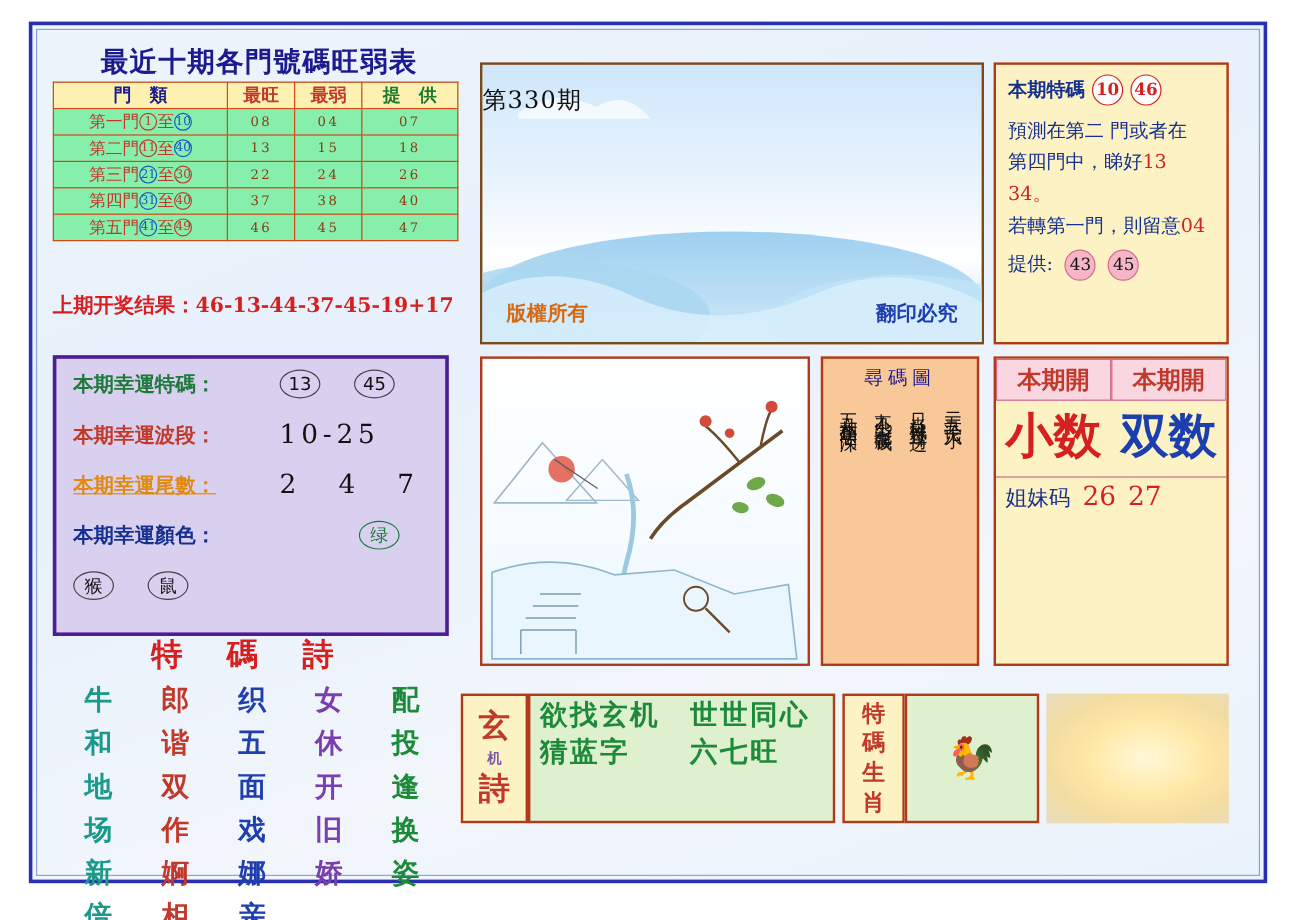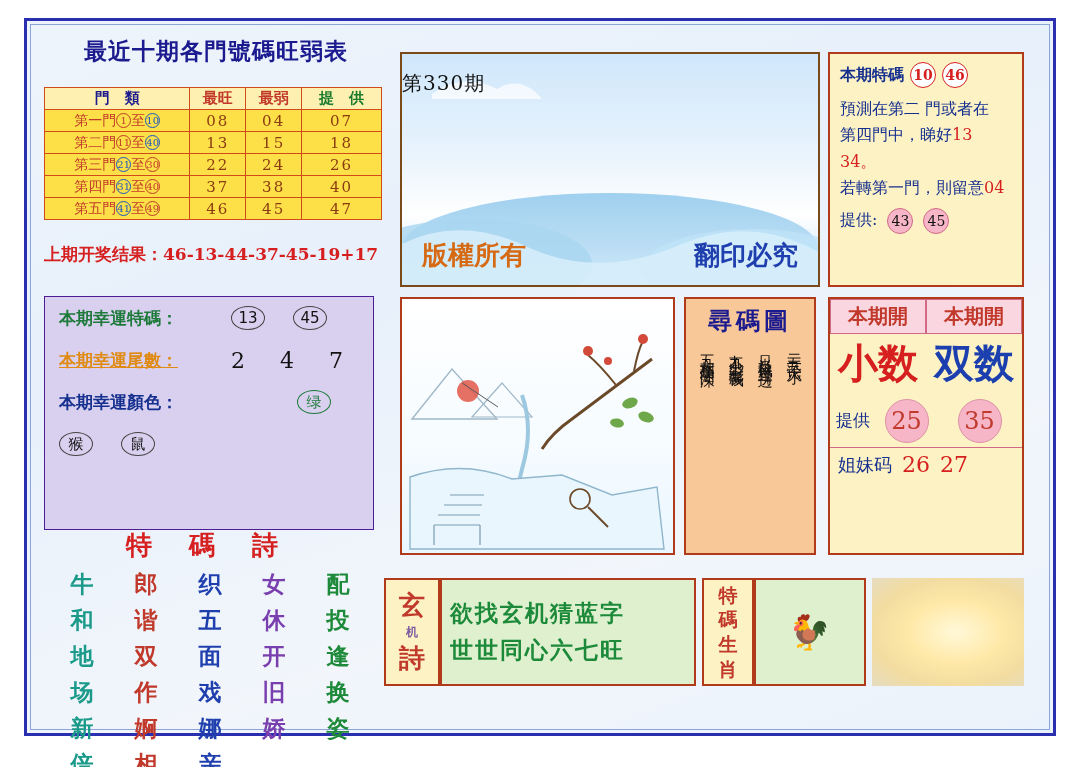--- a/index.html
+++ b/index.html
@@ -30,55 +30,55 @@
   .tbl-box {
     position:absolute; left:44px; top:36px; width:340px; height:192px;
   }
   .tbl-title {
     font-family:"DejaVu Serif", serif;
     font-weight:bold; font-size:23px; color:#1b1b8f;
     letter-spacing:1px; text-align:center;
     padding-left:4px;
   }
   table.rank {
-    border-collapse:collapse; width:338px; margin-top:20px;
-    background:#fde047;
+    border-collapse:collapse; width:338px; margin-top:1px;
+    background:#86efac;
   }
   table.rank td, table.rank th {
     border:1px solid #d24a18;
     height:22px; text-align:center; font-size:14px;
     font-family:"DejaVu Serif", serif;
     color:#c0392b;
     padding:0 2px;
   }
   table.rank th {
     color:#1b1b8f; font-weight:bold; font-size:15px;
     background:#fdf0b0;
   }
   table.rank th.c-hot { color:#c0392b; }
   table.rank th.c-cold { color:#c0392b; }
   table.rank th.c-give { color:#1a7a2e; }
   table.rank td.men { color:#c0392b; font-size:14px; white-space:nowrap; }
-  table.rank td.num { color:#8a3b12; font-size:15px; letter-spacing:2px; }
+  table.rank td.num { color:#8a3b12; font-size:11px; letter-spacing:2px; }
   .circ {
     display:inline-block; width:15px; height:15px; line-height:14px;
     border:1px solid #c0392b; border-radius:50%;
     font-size:10px; text-align:center; color:#c0392b; vertical-align:middle;
   }
   .circ.b { border-color:#1b55c0; color:#1b55c0; }
   .prev-result {
     position:absolute; left:44px; top:243px; width:360px;
     font-size:17px; color:#d62020; font-family:"DejaVu Serif", serif;
     font-weight:bold; letter-spacing:0px;
   }
 
   
   .lucky {
     position:absolute; left:44px; top:296px; width:330px; height:234px;
-    background:#d8d0ee; border:1px solid #4c1d95;
+    background:#d8d0ee; border:3px solid #4c1d95;
   }
   .lucky .row {
     display:flex; align-items:center; height:42px; padding-left:14px;
   }
   .lucky .lbl {
     font-family:"DejaVu Serif", serif; font-weight:bold; font-size:17px;
     width:172px; white-space:nowrap;
   }
   .l1 { color:#1d7a3a; }
   .l2 { color:#c0392b; }
@@ -134,41 +134,41 @@
     font-family:"DejaVu Serif", serif; font-weight:bold;
     font-size:58px; letter-spacing:10px;
     background:linear-gradient(180deg,#ffe45c 0%, #ff9a10 45%, #d61a1a 100%);
     -webkit-background-clip:text; background-clip:text; color:transparent;
     -webkit-text-stroke:1px #7a2a00;
     text-shadow:0 2px 3px rgba(120,40,0,.35);
   }
   .banner .foot {
     position:absolute; bottom:12px; left:0; width:100%;
     display:flex; justify-content:space-between; padding:0 20px;
-    font-family:"DejaVu Serif", serif; font-weight:bold; font-size:26px;
+    font-family:"DejaVu Serif", serif; font-weight:bold; font-size:17px;
   }
   .banner .foot .l { color:#d66a14; }
   .banner .foot .r { color:#1f3fae; }
 
   
   .painting {
     position:absolute; left:400px; top:297px; width:275px; height:258px;
     border:2px solid #b03a1a;
     background:linear-gradient(180deg,#ffffff 0%, #f5fbff 60%, #eaf6ff 100%);
     overflow:hidden;
   }
 
   
   .xunma {
     position:absolute; left:684px; top:297px; width:132px; height:258px;
     border:2px solid #b03a1a; background:#f9c898;
   }
   .xunma .hd {
-    text-align:center; font-family:"DejaVu Serif", serif; font-weight:bold;
-    font-size:24px; color:#1b1b8f; letter-spacing:4px; margin-top:6px;
+    text-align:center; font-family:"DejaVu Serif", serif; font-weight:normal;
+    font-size:16px; color:#1b1b8f; letter-spacing:4px; margin-top:6px;
   }
   .xunma .cols {
     display:flex; justify-content:space-around; margin-top:6px; padding:0 6px;
   }
   .xunma .col {
     writing-mode:vertical-rl; text-orientation:upright;
     font-family:"DejaVu Serif", serif; font-size:15px; color:#111;
     letter-spacing:3px; line-height:1.15;
   }
 
@@ -241,21 +241,21 @@
   .xuan {
     position:absolute; left:384px; top:578px; width:56px; height:108px;
     border:2px solid #b03a1a; background:#fdf2c4;
     display:flex; flex-direction:column; align-items:center; justify-content:center;
     font-family:"DejaVu Serif", serif; font-weight:bold; font-size:26px;
     color:#c0392b; line-height:1.4;
   }
   .xuanpoem {
     position:absolute; left:440px; top:578px; width:256px; height:108px;
     border:2px solid #b03a1a; background:#dff0cf;
-    display:flex; flex-direction:column; justify-content:center; gap:6px;
+    display:flex; flex-direction:row; justify-content:center; gap:6px;
     padding-left:8px;
   }
   .xuanpoem div {
     font-family:"DejaVu Serif", serif; font-weight:bold; font-size:23px;
     color:#1d8a3a; letter-spacing:2px;
   }
 
   
   .tmsx-lbl {
     position:absolute; left:702px; top:578px; width:52px; height:108px;
@@ -331,20 +331,24 @@
 
   <div class="lucky">
     <div class="row">
       <div class="lbl l1">本期幸運特碼：</div>
       <div class="vals">
         <span class="oval">13</span>
         <span class="oval">45</span>
       </div>
     </div>
     <div class="row">
+      <div class="lbl l2">本期幸運波段：</div>
+      <div class="bignum">10-25</div>
+    </div>
+    <div class="row">
       <div class="lbl l3">本期幸運尾數：</div>
       <div class="bignum2">2 4 7</div>
     </div>
     <div class="row">
       <div class="lbl l4">本期幸運顏色：</div>
       <div class="vals">
         <span style="display:inline-block;width:38px"></span>
         <span class="oval g">绿</span>
       </div>
     </div>
@@ -476,27 +480,20 @@
 
   <div class="kai">
     <div class="heads">
       <div>本期開</div>
       <div>本期開</div>
     </div>
     <div class="bigs">
       <div class="a">小数</div>
       <div class="b">双数</div>
     </div>
-    <div class="mid">
-      <div class="tig">提供</div>
-      <div class="balls">
-        <span class="ballp">25</span>
-        <span class="ballp">35</span>
-      </div>
-    </div>
     <div class="sis">
       <span>姐妹码</span>
       <span class="n">26</span>
       <span class="n">27</span>
     </div>
   </div>
 
   <div class="xuan">
     <span>玄</span>
     <span style="font-size:12px;color:#7a5aa0">机</span>

